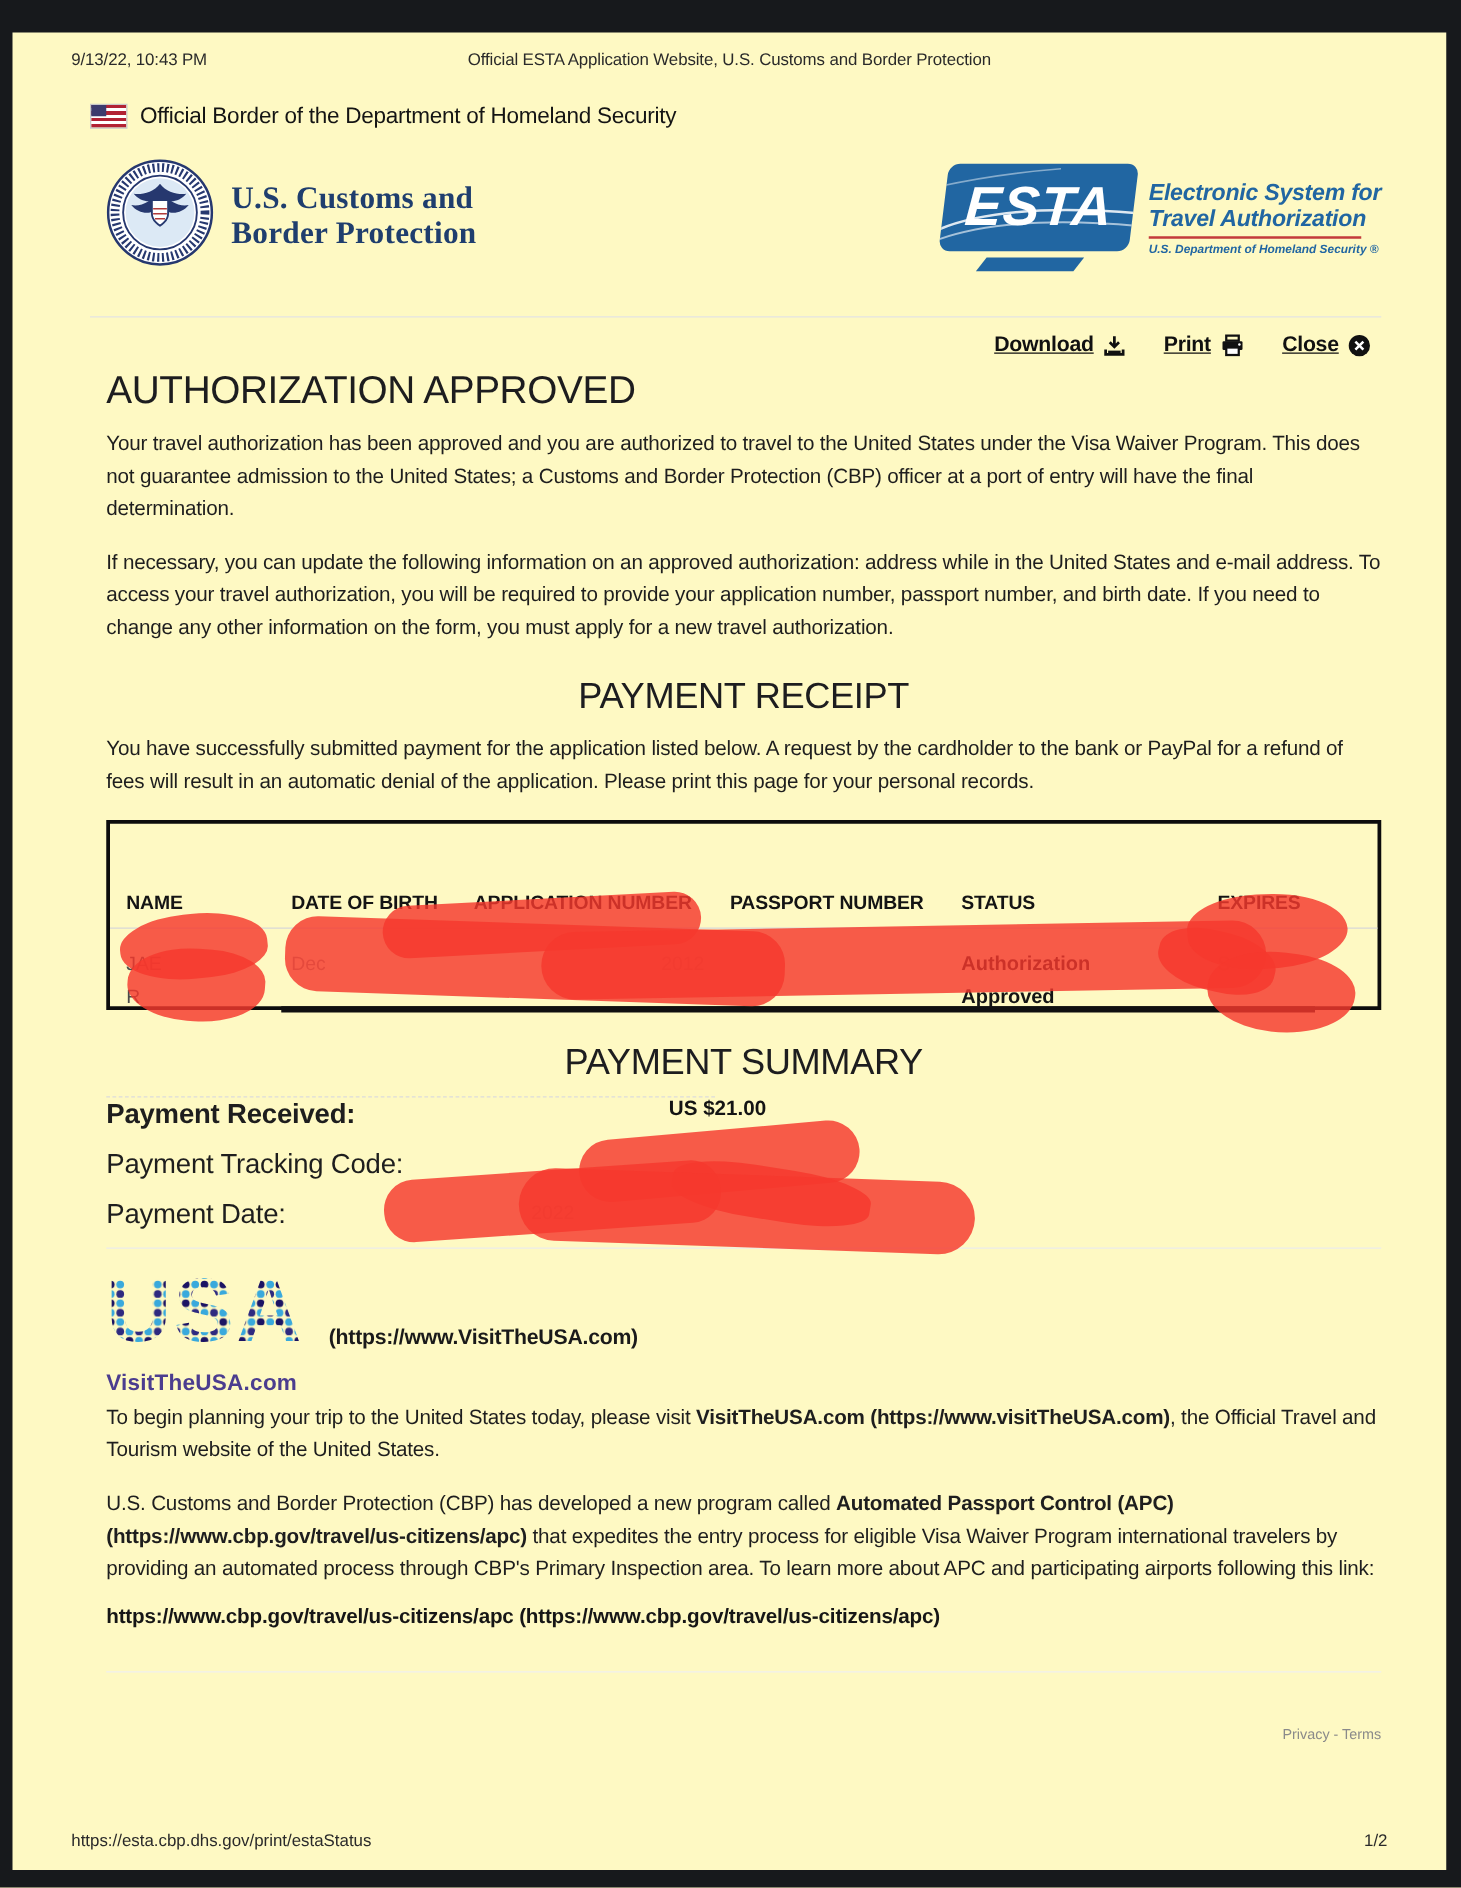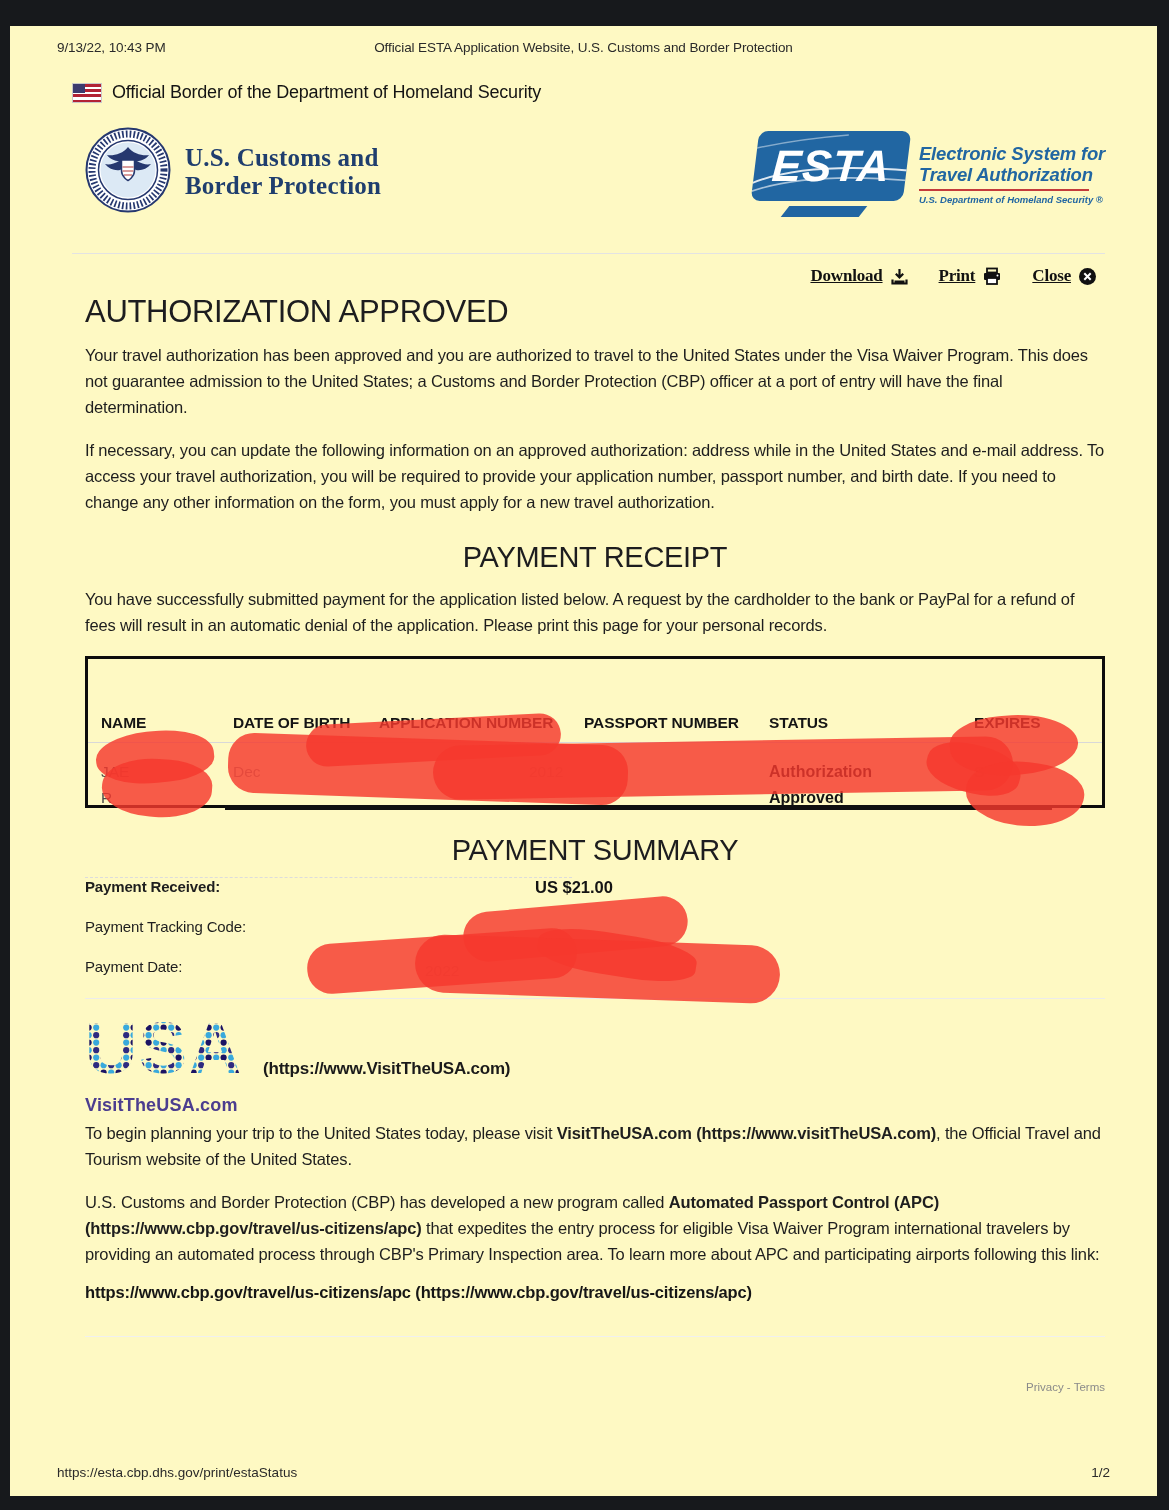--- a/index.html
+++ b/index.html
@@ -30,21 +30,21 @@
     display:flex;align-items:center;justify-content:center;overflow:hidden;}
   .esta-screen span{color:#fff;font-style:italic;font-weight:bold;font-size:44px;letter-spacing:1px;transform:skewX(3deg);}
   .esta-swoosh{position:absolute;left:0;top:0;}
   .esta-stand{width:78px;height:11px;background:#2166a2;transform:skewX(-38deg);margin:5px 0 0 30px;}
   .esta-right{padding-top:12px;}
   .esta-right .er-l{color:#2166a2;font-style:italic;font-weight:bold;font-size:18.5px;line-height:21px;letter-spacing:-.2px;}
   .esta-rule{height:2px;background:#c43b3b;margin:4px 0 3px 0;width:170px;}
   .esta-sub{color:#2166a2;font-style:italic;font-weight:bold;font-size:9.5px;letter-spacing:0;}
   .divider{height:1px;background:#e3e3e3;margin:30px 52px 0 62px;border:none;}
   
-  .actions{display:flex;justify-content:flex-end;gap:30px;margin:12px 60px 0 0;align-items:center;font-family:Liberation Serif, serif;}
+  .actions{display:flex;justify-content:flex-end;gap:30px;margin:12px 60px 0 0;align-items:center;}
   .action{display:flex;align-items:center;gap:7px;cursor:pointer;color:#111;}
   .action .lbl{font-weight:bold;font-size:17px;text-decoration:underline;letter-spacing:-.2px;}
   .action svg{display:block;}
   
   .content{position:relative;margin:0 52px 16px 75px;color:#1c1c1c;}
   h1.doc{font-size:31px;font-weight:500;letter-spacing:-.3px;color:#1d1d1f;margin:8px 0 0 0;}
   h2.doc{font-size:29px;font-weight:400;letter-spacing:-.3px;color:#1d1d1f;margin:26px 0 0 0;text-align:center;}
   p.body{font-size:16.5px;line-height:26px;letter-spacing:-.15px;margin:12px 0 0 0;color:#1e1e1e;}
   p.body.mt16{margin-top:17px;}
   .b{font-weight:bold;}
@@ -56,21 +56,21 @@
   .trow{display:grid;grid-template-columns:132px 146px 205px 185px 205px 1fr;padding:16px 0 0 13px;position:relative;}
   .frag{position:relative;z-index:1;color:#4a4a4a;font-size:15.5px;line-height:26px;}
   .frag.dim{opacity:.55;}
   .status-cell{font-weight:bold;font-size:16px;line-height:26px;color:#141414;width:130px;position:relative;z-index:1;}
   .tbl-bottom{position:absolute;left:137px;right:50px;bottom:-5px;height:5px;background:#101010;}
   .rd{position:absolute;background:rgba(245,56,45,.82);z-index:2;}
   
   .dash-rule{border:none;border-top:1px dashed #dcdcdc;width:487px;margin:10px 0 0 0;}
   .sum-row{position:relative;display:grid;grid-template-columns:450px 1fr;height:40px;align-items:start;margin-top:0;}
   .sum-row:first-of-type{margin-top:24px;}
-  .sum-label{font-size:15px;letter-spacing:-.15px;color:#1e1e1e;}
+  .sum-label{font-size:22px;letter-spacing:-.15px;color:#1e1e1e;}
   .sum-label.b{font-weight:bold;}
   .sum-val{font-weight:bold;font-size:16.5px;color:#141414;}
   .full-light{border:none;height:1px;background:#ececec;margin:0;}
   
   .usa-block{display:flex;align-items:flex-end;gap:10px;margin-top:10px;}
   .usa-caption{color:#4b3d8f;font-weight:bold;font-size:18px;letter-spacing:.2px;margin-top:2px;}
   .usa-url{font-weight:bold;font-size:17px;color:#1a1a1a;padding-bottom:14px;letter-spacing:-.2px;}
   .link-line{font-weight:bold;font-size:16.5px;letter-spacing:-.15px;margin-top:16px;color:#161616;}
   .privacy{font-size:11.5px;color:#8a8a8a;text-align:right;margin-top:44px;}
   .end-rule{border:none;height:1px;background:#f0f0f0;margin:34px 0 0 0;}

